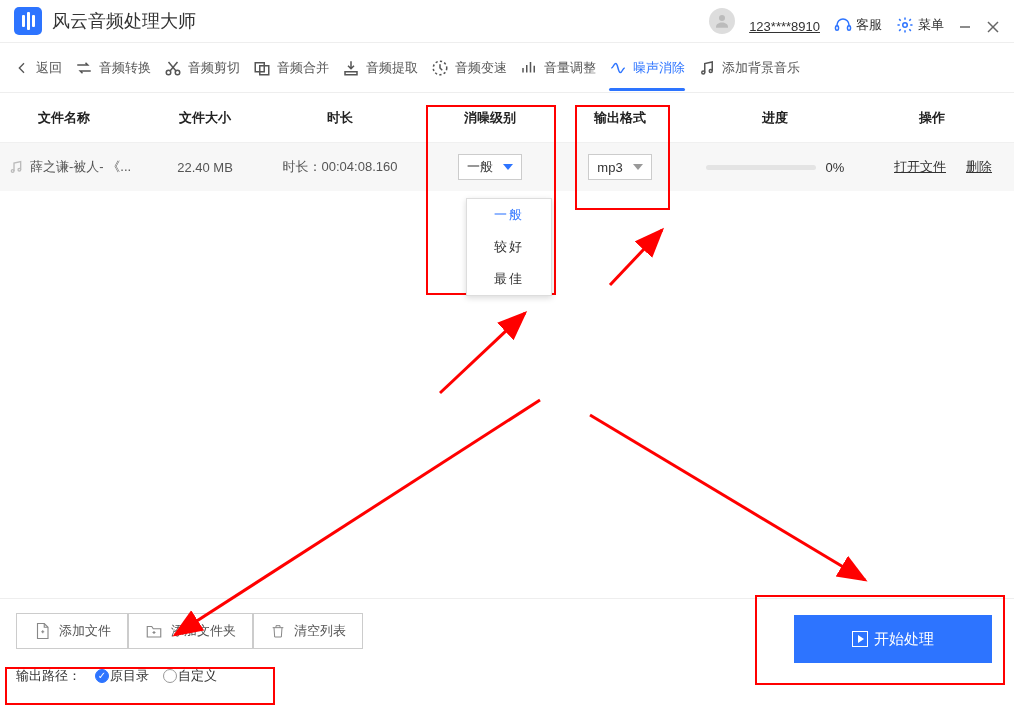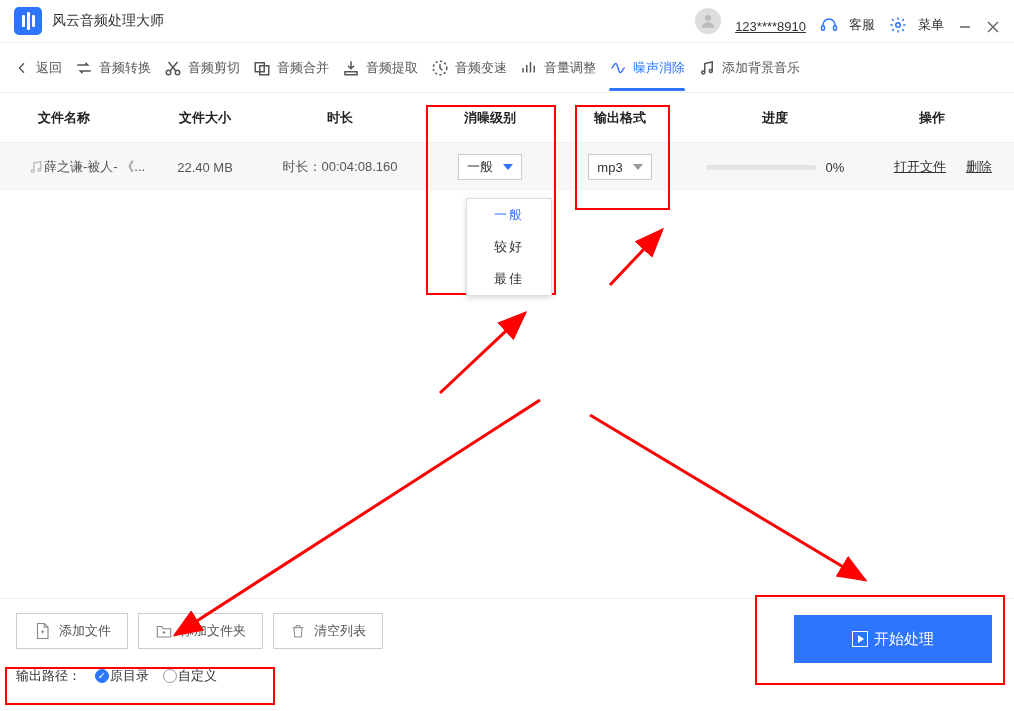--- a/index.html
+++ b/index.html
@@ -3,27 +3,27 @@
   <meta charset="utf-8">
   <style>
     * { box-sizing: border-box; margin: 0; padding: 0; }
     body { font-family: "Microsoft YaHei", Arial, sans-serif; font-size: 13px; color: #333; background: #fff; width: 1014px; height: 711px; overflow: hidden; position: relative; }
     
     
     .titlebar { height: 43px; display: flex; align-items: center; padding: 0 14px; border-bottom: 1px solid #eee; }
     .app-logo { width: 28px; height: 28px; background: #2d74ff; border-radius: 5px; display: flex; align-items: center; justify-content: center; gap: 2px; margin-right: 10px; }
     .app-logo span { width: 3px; background: #fff; border-radius: 1px; }
     .app-logo span:nth-child(1){height:12px}.app-logo span:nth-child(2){height:18px}.app-logo span:nth-child(3){height:12px}
-    .app-title { font-size: 14px; color: #333; flex: 0 0 auto; }
+    .app-title { font-size: 18px; color: #333; flex: 0 0 auto; }
     .titlebar-spacer { flex: 1; }
     .titlebar-right { display: flex; align-items: flex-end; gap: 14px; }
     .avatar { width: 26px; height: 26px; border-radius: 50%; background: #ddd; display:flex;align-items:center;justify-content:center; }
     .titlebar-link { color: #333; text-decoration: underline; cursor: pointer; }
     .svc { display: flex; align-items: center; gap: 4px; cursor: pointer; color: #2d74ff; }
-    .svc span{ color:#333;margin-left:7px; }
+    .svc span{ color:#333; }
     .winbtn { width: 14px; height: 14px; cursor: pointer; color:#666; display:flex;align-items:center;justify-content:center; }
     
     
     .toolbar { height: 50px; display: flex; align-items: center; gap: 13px; padding: 0 14px; border-bottom: 1px solid #eee; }
     .tool { display: flex; align-items: center; gap: 6px; cursor: pointer; color: #555; }
     .tool svg{flex:0 0 auto}
     .tool.active { color: #2d74ff; position: relative; }
     .tool.active::after { content:""; position:absolute; left:0; right:0; bottom:-14px; height:3px; background:#2d74ff; border-radius:2px; }
     
     
@@ -31,21 +31,21 @@
     .col-name{width:150px;padding-left:38px}
     .col-size{width:110px;text-align:center}
     .col-dur{width:160px;text-align:center}
     .col-level{width:140px;text-align:center}
     .col-fmt{width:120px;text-align:center}
     .col-prog{width:190px;text-align:center}
     .col-op{flex:1;text-align:center;padding-right:20px}
     
     
     .trow { height: 48px; display:flex; align-items:center; background:#f7f7f7; }
-    .fname{width:150px;padding-left:28px;display:flex;align-items:center;color:#555;white-space:nowrap;overflow:hidden}
+    .fname{width:150px;padding-left:8px;display:flex;align-items:center;gap:6px;color:#555;white-space:nowrap;overflow:hidden}
     .fsize{width:110px;text-align:center;color:#555}
     .fdur{width:160px;text-align:center;color:#555}
     .flevel{width:140px;text-align:center}
     .ffmt{width:120px;text-align:center}
     .fprog{width:190px;display:flex;align-items:center;gap:10px;justify-content:center}
     .fop{flex:1;display:flex;gap:20px;justify-content:flex-end;padding-right:22px}
     .fop a{color:#333;text-decoration:underline;cursor:pointer}
     
     .select-box{display:inline-flex;align-items:center;border:1px solid #ccc;background:#fff;height:26px;padding:0 8px;gap:10px;cursor:pointer}
     .caret-down{width:0;height:0;border-left:5px solid transparent;border-right:5px solid transparent;border-top:6px solid #2d74ff}
@@ -58,21 +58,21 @@
     .dropdown div.sel{color:#2d74ff}
     
     
     .redbox{position:absolute;border:2px solid #ff0000;pointer-events:none;z-index:40}
     
     
     .arrow{position:absolute;z-index:45;pointer-events:none}
     
     
     .bottom{position:absolute;left:0;right:0;bottom:0;height:113px;border-top:1px solid #eee;padding:14px 16px}
-    .btn-row{display:flex;gap:10px}
+    .btn-row{display:flex;}
     .btn{display:flex;align-items:center;gap:8px;border:1px solid #ccc;background:#fff;height:36px;padding:0 16px;cursor:pointer;color:#555}
     .path-row{display:flex;align-items:flex-end;gap:14px;margin-top:18px;color:#333}
     .radio{display:flex;align-items:center;gap:1px;cursor:pointer}
     .radio-dot{width:14px;height:14px;border:1px solid #999;border-radius:50%;display:flex;align-items:center;justify-content:center}
     .radio-dot.checked{border-color:#2d74ff;background:#2d74ff}
     .radio-dot.checked::after{content:"✓";color:#fff;font-size:10px;line-height:1}
     .start-btn{position:absolute;right:22px;top:16px;width:198px;height:48px;background:#2d74ff;color:#fff;display:flex;align-items:center;justify-content:center;gap:6px;font-size:15px;cursor:pointer}
     .play-sq{width:16px;height:16px;border:1.5px solid #fff;display:flex;align-items:center;justify-content:center}
     .play-tri{width:0;height:0;border-left:6px solid #fff;border-top:4px solid transparent;border-bottom:4px solid transparent;margin-left:2px}
   </style>

